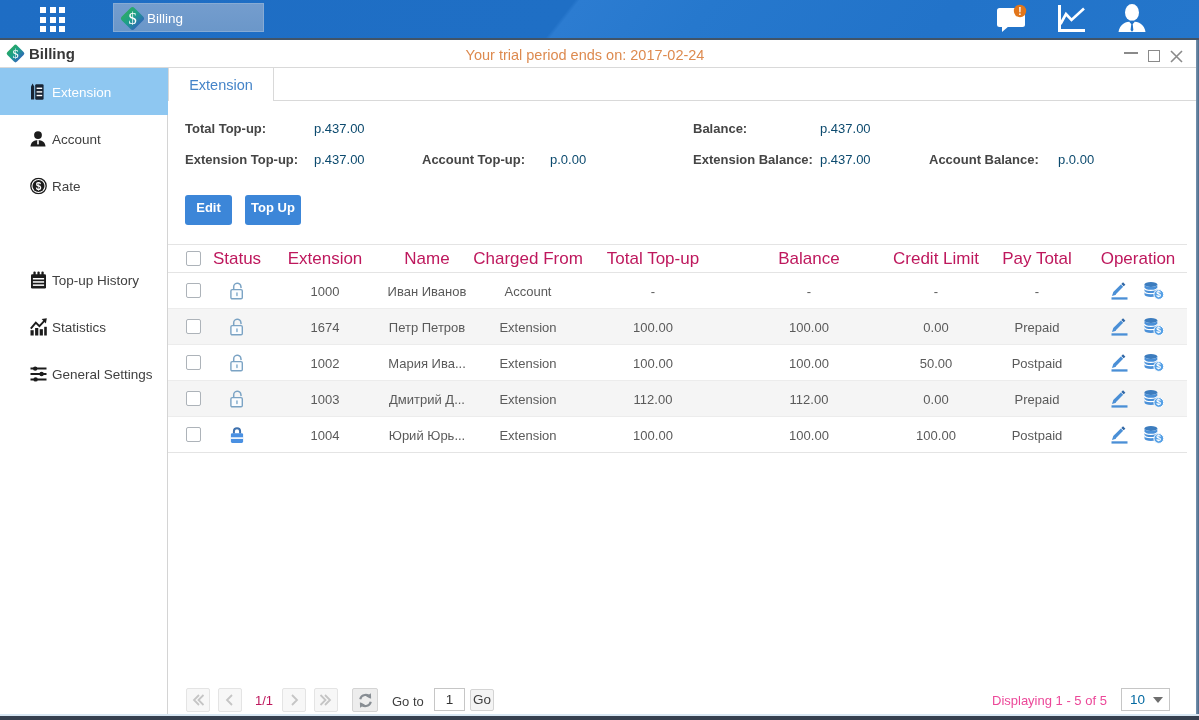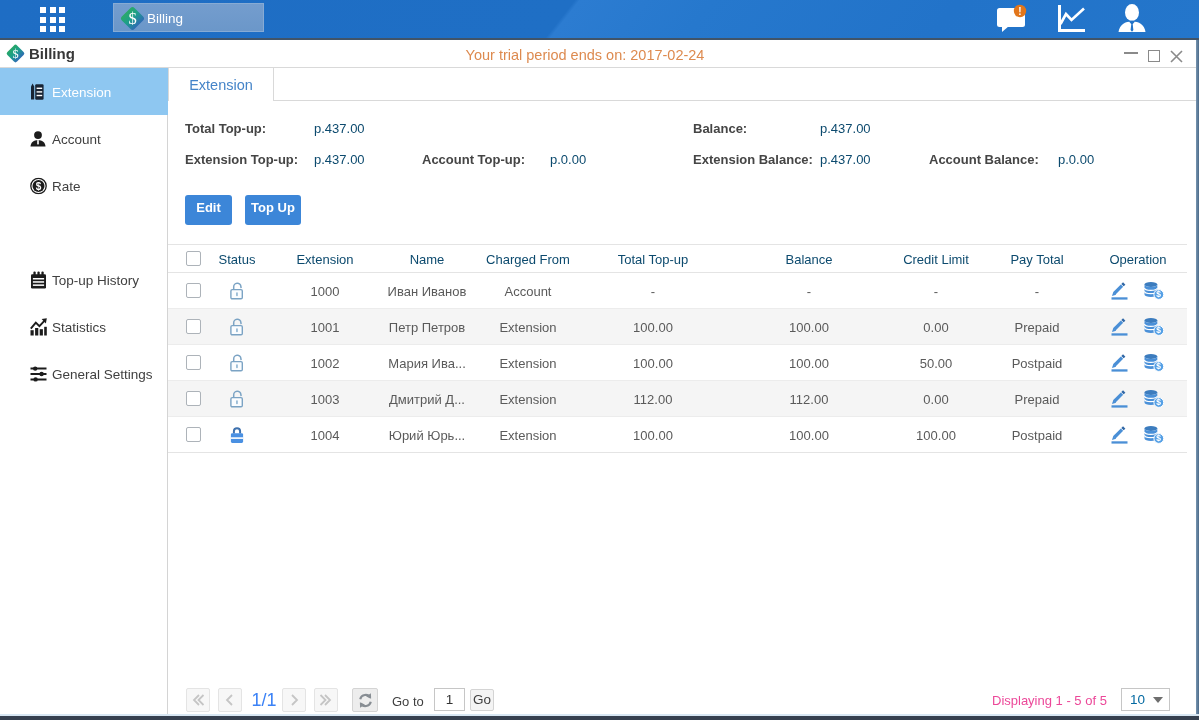--- a/index.html
+++ b/index.html
@@ -41,32 +41,32 @@
 
 .slabel{position:absolute;font-size:13px;font-weight:bold;color:#454545;white-space:nowrap;
   transform:translateY(-50%);}
 .sval{position:absolute;font-size:13px;color:#0c4a6e;white-space:nowrap;transform:translateY(-50%);}
 .btn{position:absolute;background:#3c86d8;border-radius:3px;color:#fff;font-size:13px;
   font-weight:bold;text-align:center;line-height:26px;height:30px;}
 
 .hline{position:absolute;left:168px;width:1019px;height:1px;background:#e4e4e4;}
 .trow{position:absolute;left:168px;width:1019px;height:36px;}
 .stripe{background:#f5f5f5;}
-.hcell{position:absolute;transform:translate(-50%,-50%);font-size:13px;color:#0c4a6e;
+.hcell{position:absolute;transform:translate(-50%,-50%);font-size:17px;color:#be185d;
   white-space:nowrap;}
 .tcell{position:absolute;transform:translate(-50%,-50%);font-size:13px;color:#5a5a5a;
   white-space:nowrap;}
 .cb{position:absolute;width:15px;height:15px;border:1px solid #adb3b9;border-radius:2px;
   background:#fff;}
 .icn{position:absolute;transform:translate(-50%,-50%);}
 
 .pgbtn{position:absolute;top:688px;width:24px;height:24px;background:#f7f7f7;
   border:1px solid #e4e4e4;border-radius:2px;text-align:center;}
 #pgtext{position:absolute;left:264px;top:700px;transform:translate(-50%,-50%);
-  font-size:18px;color:#3b82f6;}
+  font-size:13px;color:#be185d;}
 
 #rightframe{position:absolute;left:1196px;top:40px;width:3px;height:680px;background:linear-gradient(90deg,#7795b1,#4c6a88);}
 #botframe{position:absolute;left:0;top:716px;width:1199px;height:4px;background:#36404f;}
 #botlight{position:absolute;left:0;top:714px;width:1199px;height:2px;background:#d8e7f3;}
 </style>
 </head>
 <body>
 <div id="app">
 
 <div id="topbar"></div>
@@ -265,21 +265,21 @@
 <path d="M1 9.7 A6.4 2.4 0 0 0 13.8 9.7" stroke="#fff" stroke-width="1.3" fill="none"></path>
 <circle cx="15.3" cy="13" r="4.9" fill="#55a0e6" stroke="#fff" stroke-width="1"></circle>
 <text x="15.2" y="15.9" font-size="8.5" font-weight="bold" fill="#fff" text-anchor="middle" font-family="Liberation Sans,sans-serif">$</text>
 </svg>
 <div class="cb" style="left:186px;top:319px"></div>
 <svg class="icn" style="left:237px;top:327px" width="15" height="18" viewBox="0 0 15 18">
 <path d="M4.2 7.6 V5.1 A3.6 3.6 0 0 1 11.4 4.6 L11.6 6.1" stroke="#7ba3c4" stroke-width="1.5" fill="none"></path>
 <rect x="1.4" y="7.6" width="11.4" height="9.2" rx="1.3" fill="#fbfdff" stroke="#7ba3c4" stroke-width="1.4"></rect>
 <rect x="6.6" y="10.2" width="1.7" height="4" rx="0.8" fill="#93b7d3"></rect>
 </svg>
-<div class="tcell" style="left:325px;top:327px">1001</div>
+<div class="tcell" style="left:325px;top:327px">1674</div>
 <div class="tcell" style="left:427px;top:327px">Петр Петров</div>
 <div class="tcell" style="left:528px;top:327px">Extension</div>
 <div class="tcell" style="left:653px;top:327px">100.00</div>
 <div class="tcell" style="left:809px;top:327px">100.00</div>
 <div class="tcell" style="left:936px;top:327px">0.00</div>
 <div class="tcell" style="left:1037px;top:327px">Prepaid</div>
 <svg class="icn" style="left:1120px;top:327px" width="20" height="19" viewBox="0 0 20 19">
 <rect x="1.5" y="15.8" width="16" height="2.3" fill="#4a8fd6"></rect>
 <path d="M2 14.6 L3.3 10.5 L6.1 13.3 Z" fill="#4a8fd6"></path>
 <line x1="4.2" y1="12" x2="12" y2="4.2" stroke="#4a8fd6" stroke-width="3.3"></line>

